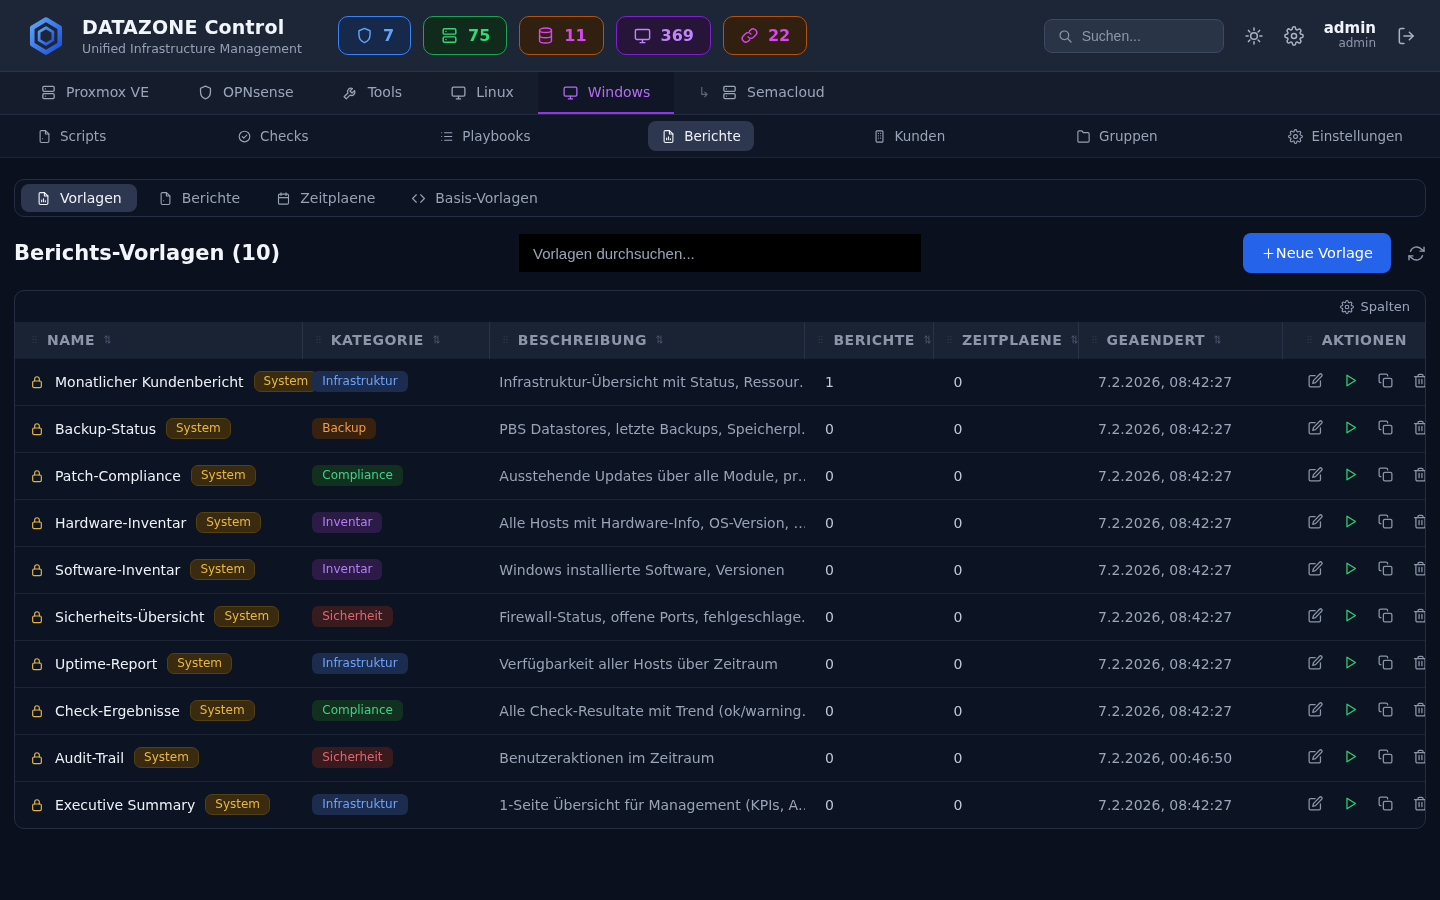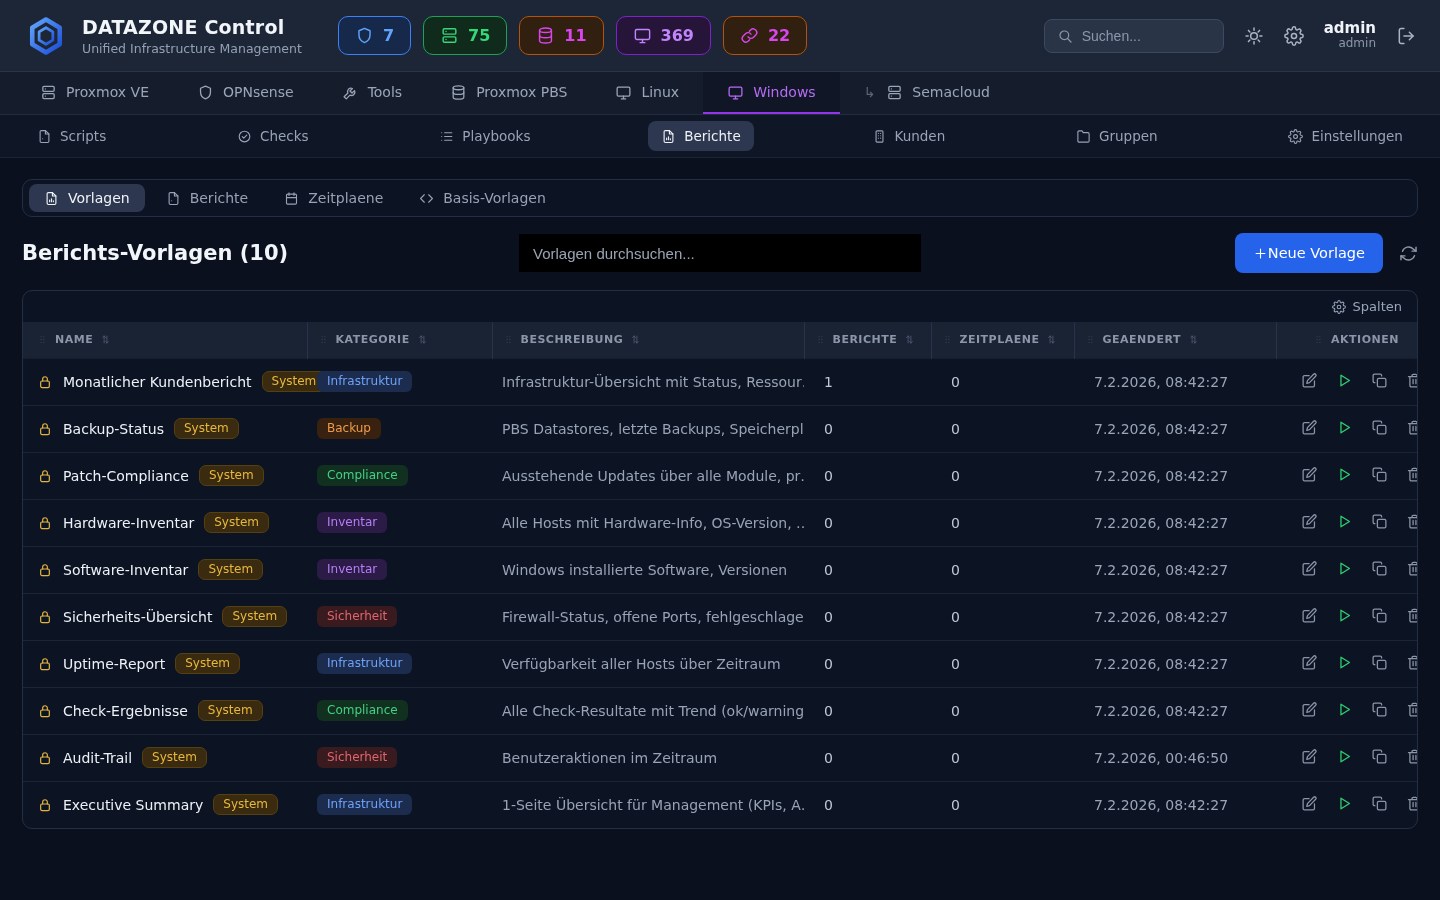--- a/index.html
+++ b/index.html
@@ -44,21 +44,21 @@
   .branch { color:#5a6577; font-size:14px; margin-right:2px; }
 
   
   .section-nav { height:43px; background:#0f1626; border-bottom:1px solid #1c2535;
                  display:flex; align-items:center; justify-content:space-between; padding:0 24px; gap:8px; }
   .sec-item { display:flex; align-items:center; gap:8px; padding:7px 13px; border-radius:8px;
               color:#98a3b5; font-size:13.5px; cursor:pointer; }
   .sec-item.active { background:#2d3850; color:#eef1f6; }
 
   
-  main { padding:21px 22px 0; }
+  main { padding:21px 14px 0; }
   .tabbar { display:flex; align-items:center; gap:6px; border:1px solid #242f44; border-radius:10px;
             padding:4px 6px; background:#0c1322; }
   .tab { display:flex; align-items:center; gap:9px; padding:6px 15px; border-radius:8px;
          color:#97a2b4; font-size:14px; cursor:pointer; }
   .tab.active { background:#2d3850; color:#f0f3f8; }
 
   .title-row { display:flex; align-items:center; margin-top:16px; }
   .title-left { flex:1; }
   .page-title { font-size:21px; font-weight:bold; color:#f2f5fa; }
   .page-search { display:flex; align-items:center; background:#000000; border-radius:0;
@@ -73,21 +73,21 @@
 
   
   .table-card { margin-top:17px; border:1px solid #242f44; border-radius:10px; background:#0c1424; overflow:hidden; }
   .card-toolbar { display:flex; justify-content:flex-end; align-items:center; gap:7px;
                   padding:8px 15px; color:#9aa4b8; font-size:13px; }
   .columns-btn { display:flex; align-items:center; gap:7px; background:none; border:0; color:#9aa4b8;
                  font-size:13px; cursor:pointer; font-family:inherit; }
   table { width:100%; border-collapse:collapse; table-layout:fixed; }
   thead th { background:#1a2334; height:36px; padding:0 10px; border-left:1px solid #28334a; }
   thead th:first-child { border-left:0; padding-left:14px; }
-  .th-inner { display:flex; align-items:center; gap:7px; font-size:11px; font-weight:bold;
+  .th-inner { display:flex; align-items:center; gap:7px; font-size:14px; font-weight:bold;
               letter-spacing:.5px; color:#8b96a9; cursor:pointer; }
   th.th-actions .th-inner { justify-content:flex-end; padding-right:8px; }
   .drag { color:#3f4a60; }
   .sort { color:#525e74; }
   tbody td { height:47px; border-top:1px solid #1b2536; padding:0 10px; font-size:14px; color:#c7cfdb; }
   tbody tr:first-child td { border-top:1px solid #151e2e; }
   .cellflex { display:flex; align-items:center; gap:10px; }
   td.td-name { padding-left:14px; }
   .lock { color:#e3b341; }
   .row-name { color:#eef2f7; white-space:nowrap; }
@@ -241,30 +241,20 @@
       <span class="icon">
         <svg width="17" height="17" viewBox="0 0 24 24" fill="none" stroke="currentColor" stroke-width="1.8" stroke-linecap="round" stroke-linejoin="round">
           <path d="M14.7 6.3a4.8 4.8 0 0 0-6.4 6.4L3 18l3 3 5.3-5.3a4.8 4.8 0 0 0 6.4-6.4L14.2 12.8l-3-3z"></path>
         </svg>
       </span>
       <span>Tools</span>
     </div>
     <div class="mod-item">
       <span class="icon">
         <svg width="17" height="17" viewBox="0 0 24 24" fill="none" stroke="currentColor" stroke-width="1.8" stroke-linecap="round" stroke-linejoin="round">
-          <ellipse cx="12" cy="5.3" rx="7.5" ry="2.8"></ellipse>
-          <path d="M4.5 5.3v13.4c0 1.55 3.35 2.8 7.5 2.8s7.5-1.25 7.5-2.8V5.3"></path>
-          <path d="M4.5 12c0 1.55 3.35 2.8 7.5 2.8s7.5-1.25 7.5-2.8"></path>
-        </svg>
-      </span>
-      <span>Proxmox PBS</span>
-    </div>
-    <div class="mod-item">
-      <span class="icon">
-        <svg width="17" height="17" viewBox="0 0 24 24" fill="none" stroke="currentColor" stroke-width="1.8" stroke-linecap="round" stroke-linejoin="round">
           <rect x="3" y="4.5" width="18" height="12.5" rx="1.8"></rect>
           <path d="M9 21h6M12 17v4"></path>
         </svg>
       </span>
       <span>Linux</span>
     </div>
     <div class="mod-item active">
       <span class="icon">
         <svg width="17" height="17" viewBox="0 0 24 24" fill="none" stroke="currentColor" stroke-width="1.8" stroke-linecap="round" stroke-linejoin="round">
           <rect x="3" y="4.5" width="18" height="12.5" rx="1.8"></rect>

